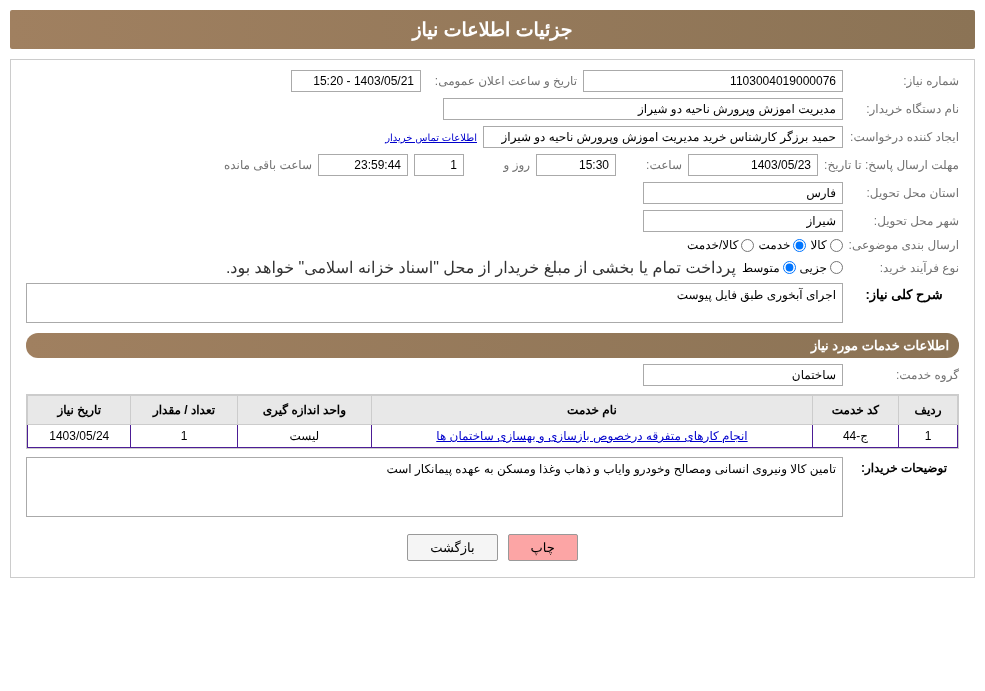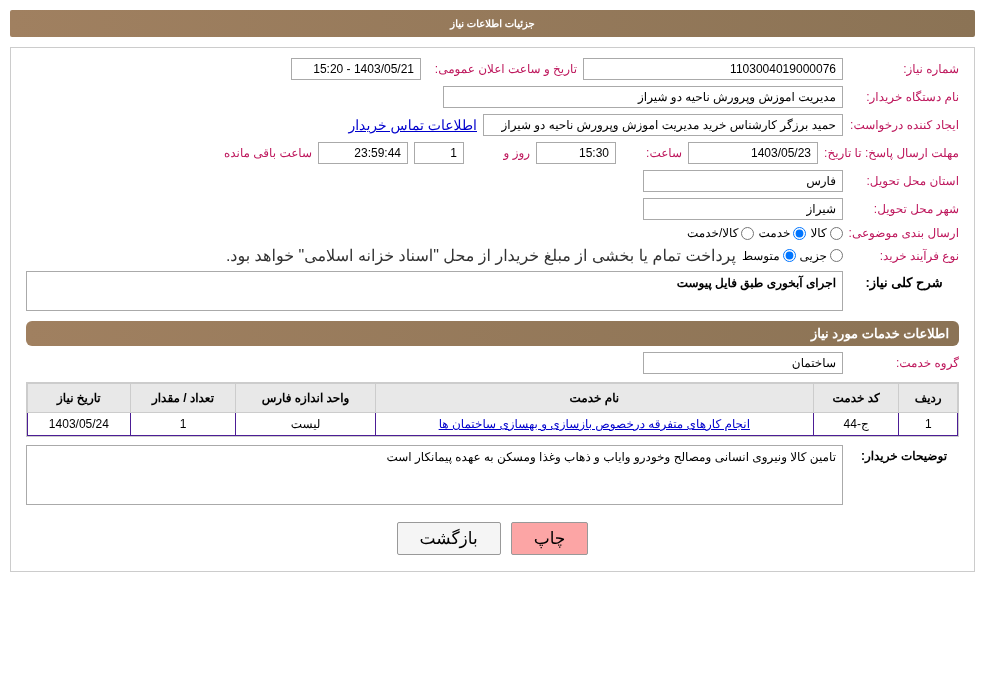--- a/index.html
+++ b/index.html
@@ -14,38 +14,38 @@
       min-height: 691px;
       background: #fff;
       margin: 0 auto;
       padding: 10px;
     }
     .section-header {
       background: linear-gradient(to left, #8B7355, #a08060);
       color: #fff;
       text-align: center;
       padding: 8px 12px;
-      font-size: 10px;
+      font-size: 19px;
       font-weight: bold;
       border-radius: 2px;
       margin-bottom: 10px;
     }
     .main-box {
       border: 1px solid #ccc;
       padding: 10px 15px;
       background: #fff;
     }
     .form-row {
       display: flex;
       align-items: center;
       margin-bottom: 6px;
       gap: 6px;
     }
     .label {
-      color: #be185d;
+      color: #737373;
       white-space: nowrap;
       min-width: 110px;
       text-align: right;
       font-size: 12px;
     }
     .label-small {
       min-width: 60px;
     }
     .input-field {
       border: 1px solid #aaa;
@@ -56,21 +56,21 @@
       direction: rtl;
     }
     .input-wide { width: 260px; }
     .input-medium { width: 200px; }
     .input-small { width: 130px; }
     .input-xsmall { width: 80px; }
     .link-blue {
       color: #0000cc;
       text-decoration: underline;
       cursor: pointer;
-      font-size: 14px;
+      font-size: 10px;
     }
     .inline-group {
       display: flex;
       align-items: center;
       gap: 4px;
       flex-wrap: nowrap;
     }
     .radio-label {
       display: flex;
       align-items: center;
@@ -80,21 +80,21 @@
     .radio-input {
       margin: 0;
     }
     .sub-section-header {
       background: linear-gradient(to left, #8B7355, #a08060);
       color: #fff;
       padding: 5px 10px;
       font-size: 13px;
       font-weight: bold;
       margin: 10px 0 6px 0;
-      border-radius: 6px;
+      border-radius: 12px;
     }
     .service-group-row {
       display: flex;
       align-items: center;
       margin-bottom: 6px;
       gap: 6px;
     }
     .table-container {
       margin: 8px 0;
       border: 1px solid #ccc;
@@ -148,21 +148,21 @@
     }
     .buttons-row {
       display: flex;
       justify-content: center;
       gap: 10px;
       margin-top: 14px;
       margin-bottom: 6px;
     }
     .btn {
       padding: 5px 22px;
-      font-size: 17px;
+      font-size: 13px;
       font-family: Tahoma, Arial, sans-serif;
       cursor: pointer;
       border: 1px solid #999;
       background: #f5f5f5;
       border-radius: 2px;
     }
     .btn-print {
       background: #fca5a5;
     }
     .btn-back {
@@ -251,39 +251,39 @@
         <label class="radio-label">
           <input type="radio" class="radio-input" name="purchase_type" checked="" style=""> متوسط
         </label>
       </div>
       <span class="note-text">پرداخت تمام یا بخشی از مبلغ خریدار از محل "اسناد خزانه اسلامی" خواهد بود.</span>
     </div>
 
     <div class="desc-row" style="margin-top:6px;">
       <span class="desc-label" style="font-weight:bold; font-size:13px;">شرح کلی نیاز:</span>
       <div class="desc-content">
-        <div style="border:1px solid #aaa; min-height:40px; padding:4px 6px; background:#fff; font-size:12px; direction:rtl;font-weight:bold;">اجرای آبخوری طبق فایل پیوست</div>
+        <div style="border:1px solid #aaa; min-height:40px; padding:4px 6px; background:#fff; font-size:12px; direction:rtl;">اجرای آبخوری طبق فایل پیوست</div>
       </div>
     </div>
 
     <div class="sub-section-header">اطلاعات خدمات مورد نیاز</div>
 
     <div class="service-group-row">
       <span class="label">گروه خدمت:</span>
       <input class="input-field input-medium" type="text" readonly="" value="ساختمان" style="">
     </div>
 
     <div class="table-container">
       <table class="data-table">
         <thead>
           <tr>
             <th>ردیف</th>
             <th>کد خدمت</th>
             <th>نام خدمت</th>
-            <th>واحد اندازه فارس</th>
+            <th>واحد اندازه گیری</th>
             <th>تعداد / مقدار</th>
             <th>تاریخ نیاز</th>
           </tr>
         </thead>
         <tbody id="services-tbody">
         <tr>
       <td>1</td>
       <td>ج-44</td>
       <td class="link-cell">انجام کارهای متفرقه درخصوص بازسازی و بهسازی ساختمان ها</td>
       <td>لیست</td>

